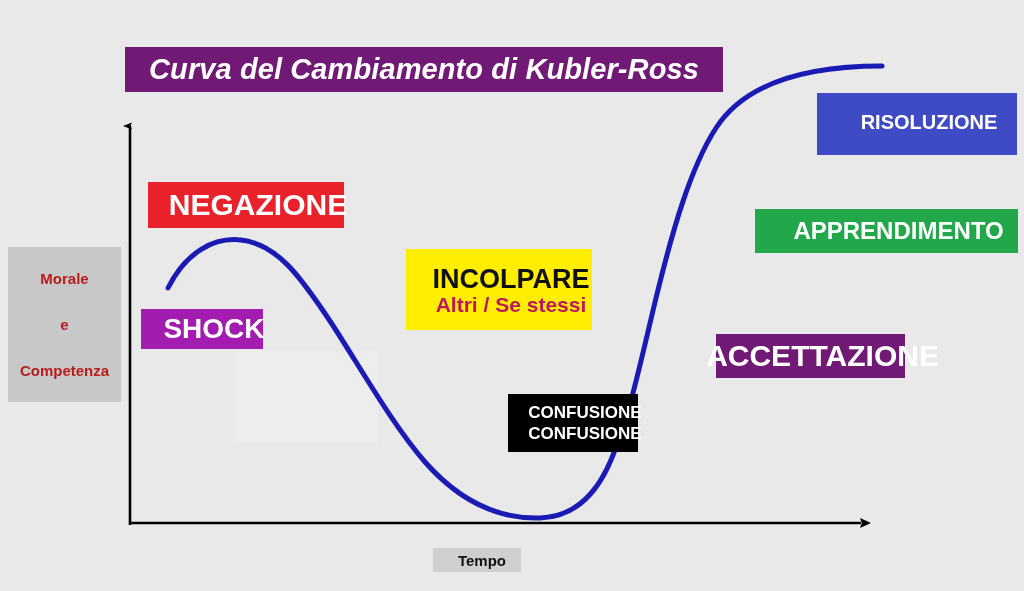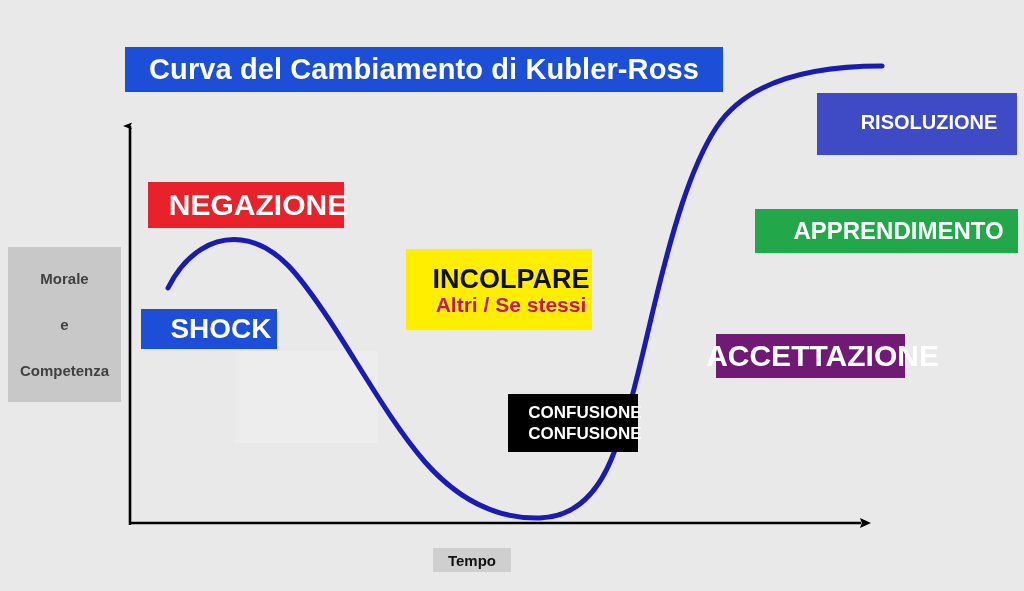--- a/index.html
+++ b/index.html
@@ -20,24 +20,25 @@
     background: #e9e9e9;
   }
 
   
   #title-band {
     position: absolute;
     left: 125px;
     top: 47px;
     width: 598px;
     height: 45px;
-    background: #1d4ed8;
+    background: #701a75;
     display: flex;
     align-items: center;
     justify-content: center;
+    font-style: italic;
   }
   #title-band .title-text {
     color: #ffffff;
     font-size: 29px;
     font-weight: bold;
     letter-spacing: 0.1px;
     white-space: nowrap;
   }
 
   
@@ -58,37 +59,38 @@
     height: 155px;
     background: #c8c8c8;
     display: flex;
     flex-direction: column;
     align-items: center;
     justify-content: space-around;
     padding: 8px 0;
     box-sizing: border-box;
   }
   #y-axis-label span {
-    color: #404040;
+    color: #b91c1c;
     font-size: 15px;
     font-weight: bold;
     line-height: 1;
   }
 
   
   #x-axis-label {
     position: absolute;
     left: 433px;
     top: 548px;
     width: 78px;
     height: 24px;
     background: #cfcfcf;
     display: flex;
     align-items: center;
     justify-content: center;
+    padding-left: 10px;
   }
   #x-axis-label span {
     color: #111111;
     font-size: 15px;
     font-weight: bold;
   }
 
   
   .stage-label {
     position: absolute;
@@ -107,22 +109,22 @@
 
   
   #label-negazione {
     left: 148px; top: 182px; width: 196px; height: 46px;
     background: #e8212b;
   }
   #label-negazione .l1 { color:#ffffff; font-size: 30px; }
 
   
   #label-shock {
-    left: 141px; top: 309px; width: 136px; height: 40px;
-    background: #1d4ed8;
+    left: 141px; top: 309px; width: 122px; height: 40px;
+    background: #a21caf;
   }
   #label-shock .l1 { color:#ffffff; font-size: 28px; }
 
   
   #label-incolpare {
     left: 406px; top: 249px; width: 186px; height: 81px;
     background: #ffee00;
     padding-top: 2px;
   }
   #label-incolpare .l1 { color:#111111; font-size: 27px; margin-bottom: 1px; }

